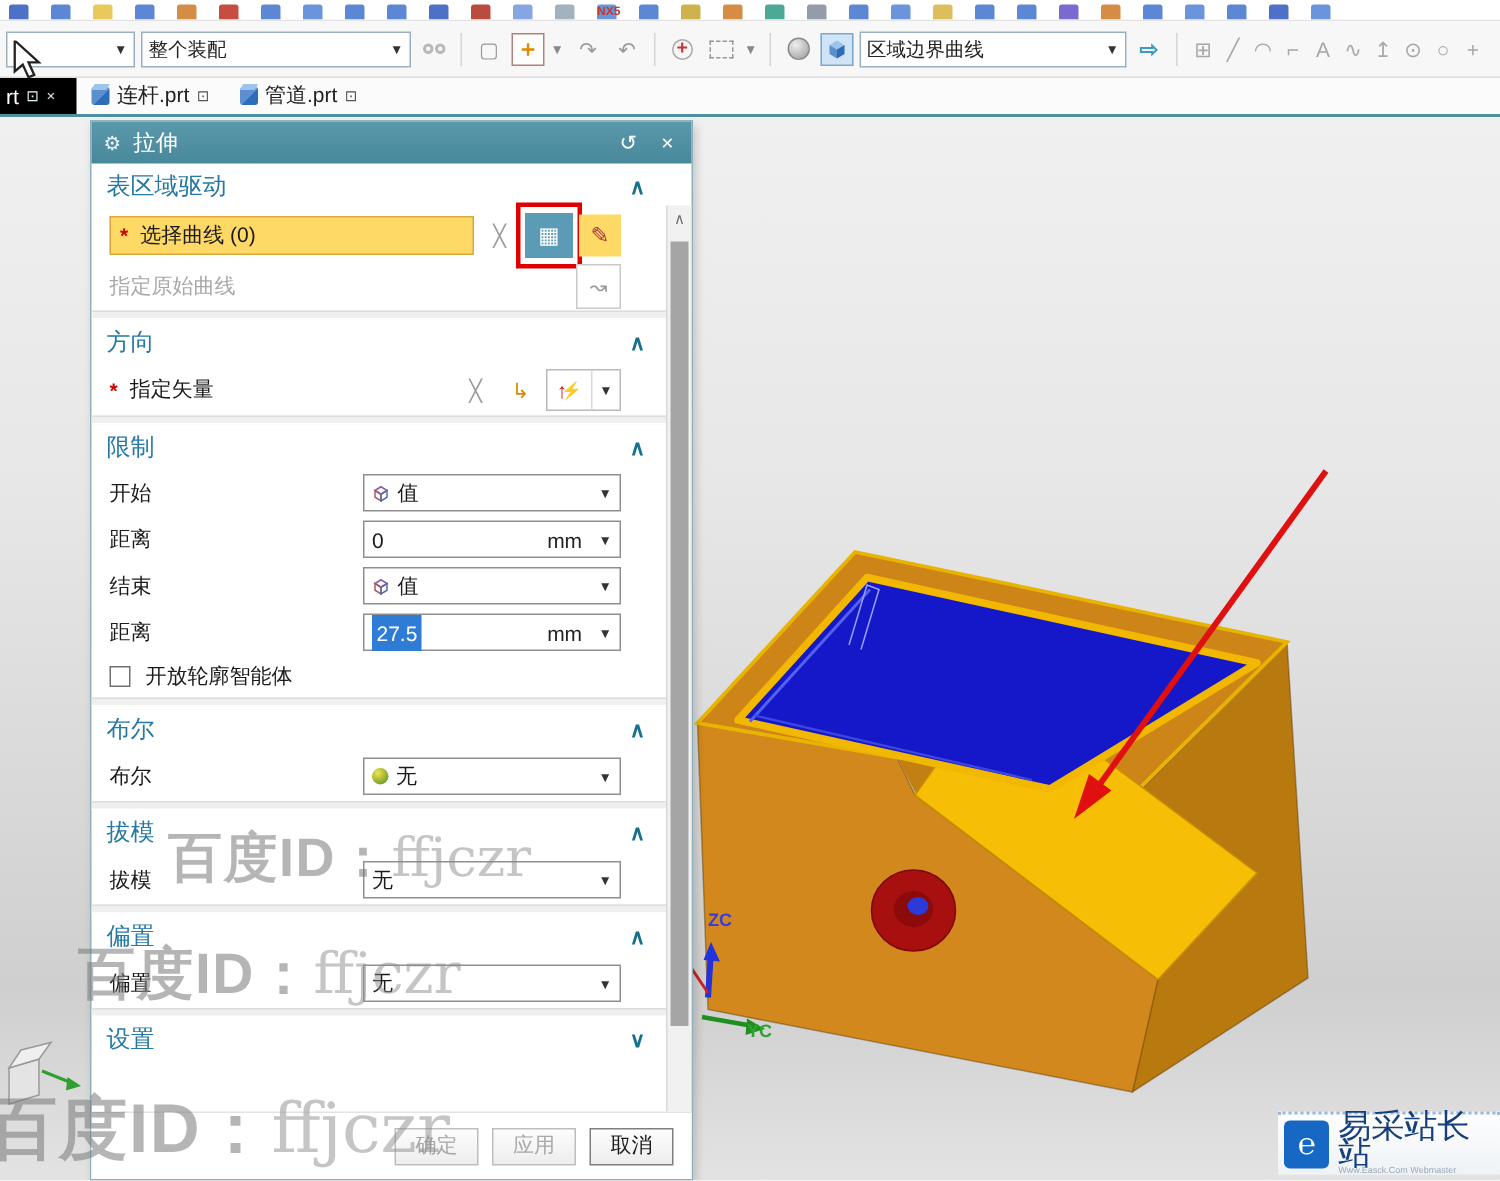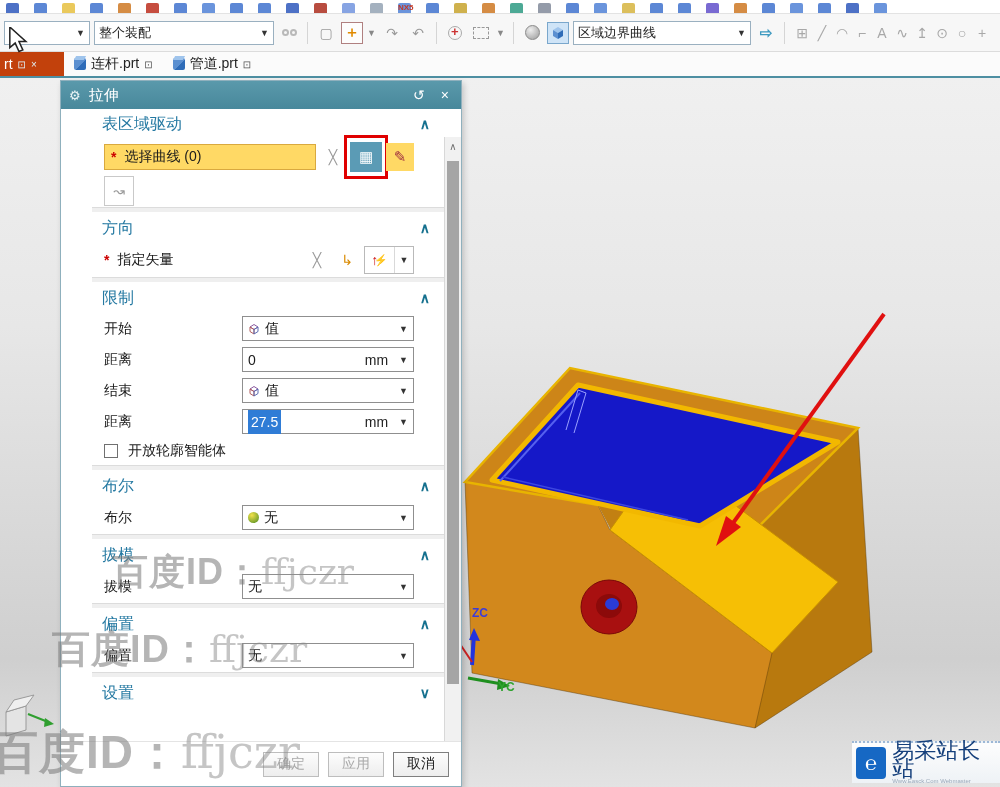--- a/index.html
+++ b/index.html
@@ -32,33 +32,33 @@
   .bino { display:inline-flex; gap:1px; }
   .bino i { width:7px; height:7px; border:2px solid #b9b9b9; border-radius:50%; }
   .crosshair { width:14px; height:14px; border:1px solid #aaa; border-radius:50%; position:relative; }
   .crosshair::after { content:"+"; position:absolute; left:2px; top:-3px; color:#cc3333; font-size:13px; font-weight:bold; }
   .dashrect { width:16px; height:12px; border:1px dashed #999; }
   .sphere { width:15px; height:15px; border-radius:50%; background:radial-gradient(circle at 35% 30%,#eee,#9a9a9a); border:1px solid #8a8a8a; }
   .cube-btn { background:#cfe4f7; border:1px solid #7aa7cc; }
   .sk-ic { width:20px; height:22px; display:flex; align-items:center; justify-content:center; color:#a8a8a8; font-size:14px; flex:0 0 auto; }
   .tabbar { height:26px; display:flex; align-items:flex-end; background:#fbfbfb; border-bottom:2px solid #4e8fa2; position:relative; }
   .tab { height:24px; display:flex; align-items:center; gap:5px; padding:0 10px; font-size:14px; color:#222; }
-  .tab.active { background:#c2410c; color:#fff; width:64px; padding:0 4px; }
+  .tab.active { background:#000000; color:#fff; width:51px; padding:0 4px; }
   .tab .cube-glyph { width:12px; height:12px; background:linear-gradient(135deg,#5b8fd0 55%,#2f6cb8 55%); border-radius:2px; position:relative; }
   .tab .cube-glyph::before { content:""; position:absolute; left:1px; top:-2px; width:10px; height:4px; background:#9fc4ec; transform:skewX(-30deg); }
   .tab .wm { font-size:10px; color:#555; } .tab.active .wm,.tab.active .cl { color:#dfeff4; font-size:10px; }
 
   
   .dialog { position:absolute; left:60px; top:80px; width:402px; height:707px; background:#fff; z-index:5;
     border:1px solid #8fb0bd; box-shadow:2px 3px 6px rgba(0,0,0,.18); display:flex; flex-direction:column; }
   .titlebar { height:28px; background:linear-gradient(#5a99ab,#48889b); color:#fff; display:flex; align-items:center; padding:0 8px; gap:8px; font-size:15px; flex:0 0 auto; }
   .titlebar .t-ic { font-size:13px; color:#eaf4f6; }
   .titlebar .sp { flex:1; }
   .titlebar .t-btn { font-size:14px; color:#fff; padding:0 4px; }
-  .content { position:relative; flex:1; padding-right:17px; overflow:hidden; font-size:14px; color:#1a1a1a;margin-left:31px; }
+  .content { position:relative; flex:1; padding-right:17px; overflow:hidden; font-size:14px; color:#1a1a1a; }
   .sec { height:30px; display:flex; align-items:center; justify-content:space-between; padding:0 14px 0 10px; color:#2579a2; font-size:16px; }
   .sec .chev { color:#16718f; font-weight:bold; font-size:14px; }
   .sep { height:6px; background:#efefef; border-top:1px solid #dcdcdc; border-bottom:1px solid #fff; }
   .row { display:flex; align-items:center; padding:0 30px 0 12px; height:32px; gap:4px; }
   .row .lbl { flex:1; }
   .row .lbl.dim { color:#a8a8a8; }
   .req { color:#cc0000; font-weight:bold; margin-right:4px; }
   .ysel { flex:1; height:26px; background:#ffd965; border:1px solid #d9a93f; display:flex; align-items:center; padding:0 6px; gap:4px; }
   .ibox { width:26px; height:26px; display:flex; align-items:center; justify-content:center; color:#9a9a9a; position:relative; flex:0 0 auto; }
   .ibox.bordered { border:1px solid #c9c9c9; background:#fff; width:30px; height:30px; }
@@ -291,20 +291,21 @@
           <span class="req">*</span>
           <span>选择曲线 (0)</span>
         </div>
         <span class="ibox">╳</span>
         <span class="ibox teal">▦
           <span class="red-annot"></span>
         </span>
         <span class="ibox ysk">✎</span>
       </div>
       <div class="row">
+        <span class="lbl dim">指定原始曲线</span>
         <span class="ibox bordered">↝</span>
       </div>
       <div class="sep"></div>
 
       <div class="sec">
         <span>方向</span>
         <span class="chev">∧</span>
       </div>
       <div class="row" style="height:34px;">
         <span class="req">*</span>

